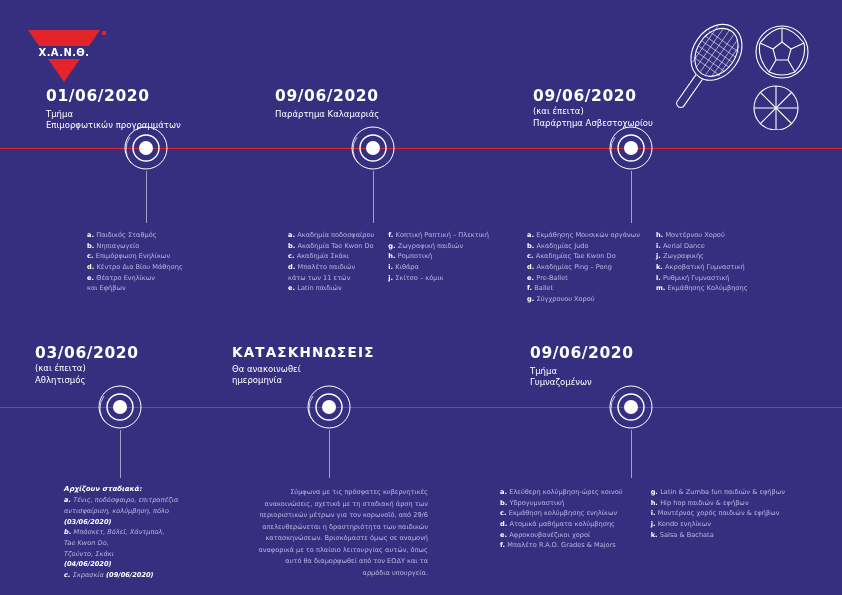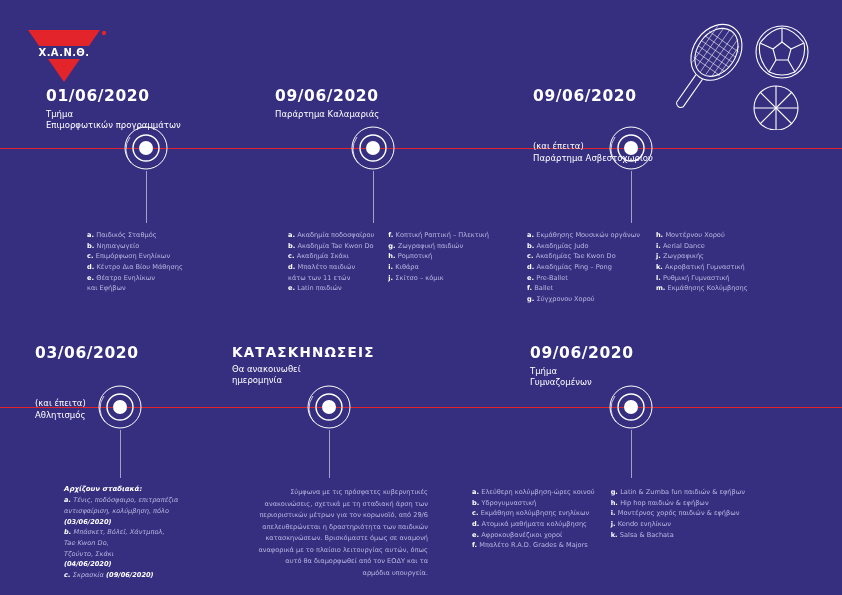--- a/index.html
+++ b/index.html
@@ -36,21 +36,21 @@
   
   .head{position:absolute;text-align:left;}
   .head .date{
     font-size:15.5px;font-weight:700;letter-spacing:.6px;line-height:1.15;
     color:#ffffff;white-space:nowrap;
   }
   .head .sub{
     font-size:8.5px;font-weight:400;line-height:1.35;margin-top:3px;
     color:#ffffff;white-space:nowrap;
   }
-  .head .note{font-size:8.5px;line-height:1.35;color:#ffffff;white-space:nowrap;margin-top:35px;}
+  .head .note{font-size:8.5px;line-height:1.35;color:#ffffff;white-space:nowrap;}
   .head.camp .date{font-size:13.5px;letter-spacing:1.2px;}
 
   
   .listwrap{position:absolute;display:flex;gap:14px;}
   .col{display:block;}
   ul.lst{list-style:none;margin:0;padding:0;}
   ul.lst li{
     font-size:6.6px;line-height:1.62;color:#b9b7e0;white-space:nowrap;
   }
   ul.lst li b{color:#ffffff;font-weight:700;}
@@ -286,21 +286,21 @@
         <li><b>b. </b>Μπάσκετ, Βόλεϊ, Χάντμπολ,</li>
         <li class="cont">Tae Kwon Do,</li>
         <li class="cont">Τζούντο, Σκάκι</li>
         <li><b>(04/06/2020)</b></li>
         <li><b>c. </b>Σκρασκία <b>(09/06/2020)</b></li>
       </ul>
   </div>
 
   <div class="para" style="left:258px;top:487px;text-align:right;">Σύμφωνα με τις πρόσφατες κυβερνητικές ανακοινώσεις, σχετικά με τη σταδιακή άρση των περιοριστικών μέτρων για τον κορωνοϊό, από 29/6 απελευθερώνεται η δραστηριότητα των παιδικών κατασκηνώσεων. Βρισκόμαστε όμως σε αναμονή αναφορικά με το πλαίσιο λειτουργίας αυτών, όπως αυτό θα διαμορφωθεί από τον ΕΟΔΥ και τα αρμόδια υπουργεία.</div>
 
-  <div class="listwrap" style="left:472px;top:487px;gap:16px;">
+  <div class="listwrap" style="left:500px;top:487px;gap:28px;">
     <div class="col">
       <ul class="lst">
           <li><b>a. </b>Ελεύθερη κολύμβηση-ώρες κοινού</li>
           <li><b>b. </b>Υδρογυμναστική</li>
           <li><b>c. </b>Εκμάθηση κολύμβησης ενηλίκων</li>
           <li><b>d. </b>Ατομικά μαθήματα κολύμβησης</li>
           <li><b>e. </b>Αφροκουβανέζικοι χοροί</li>
           <li><b>f. </b>Μπαλέτο R.A.D. Grades &amp; Majors</li>
         </ul>
     </div>

